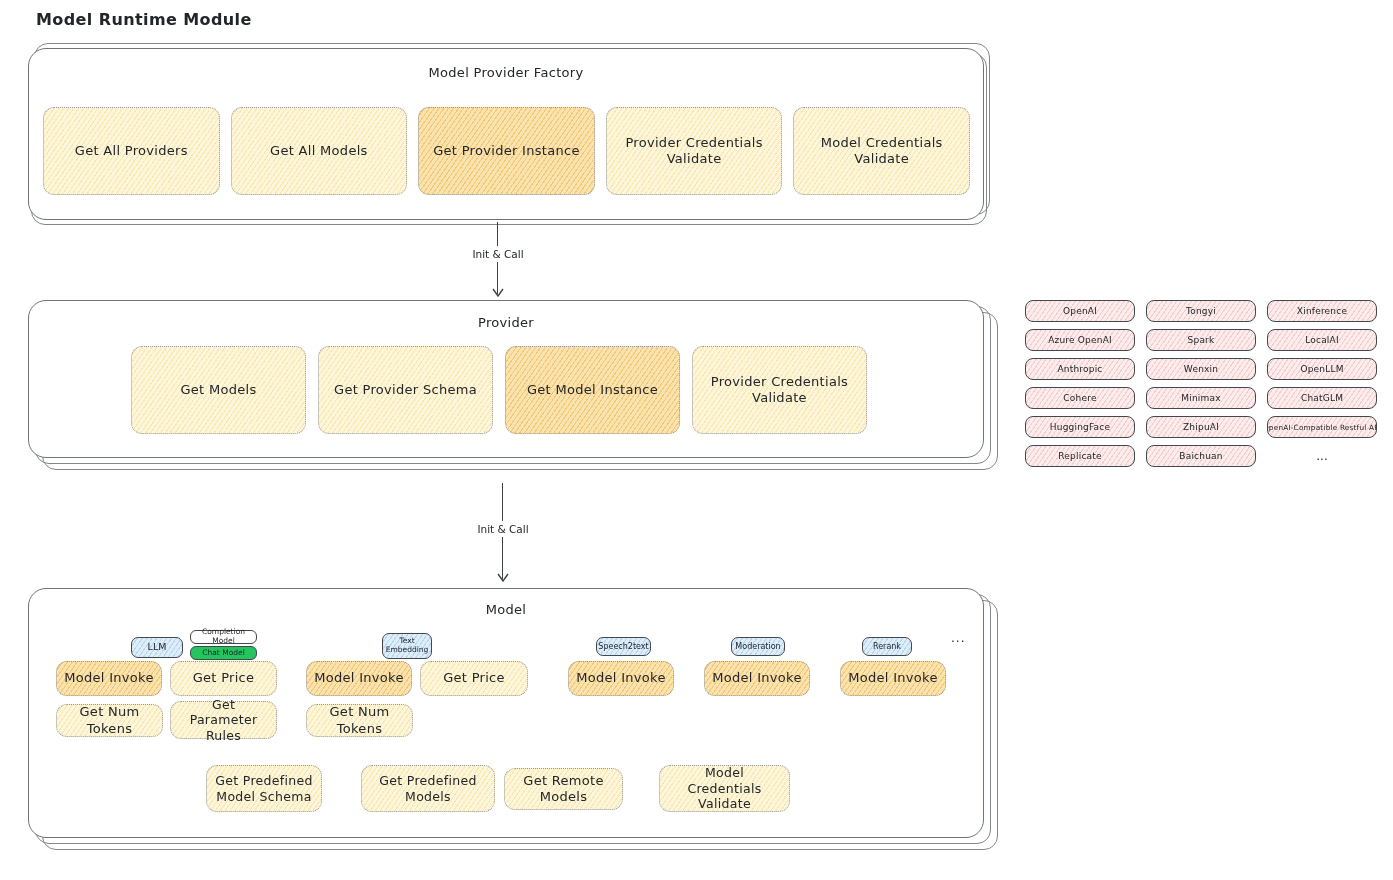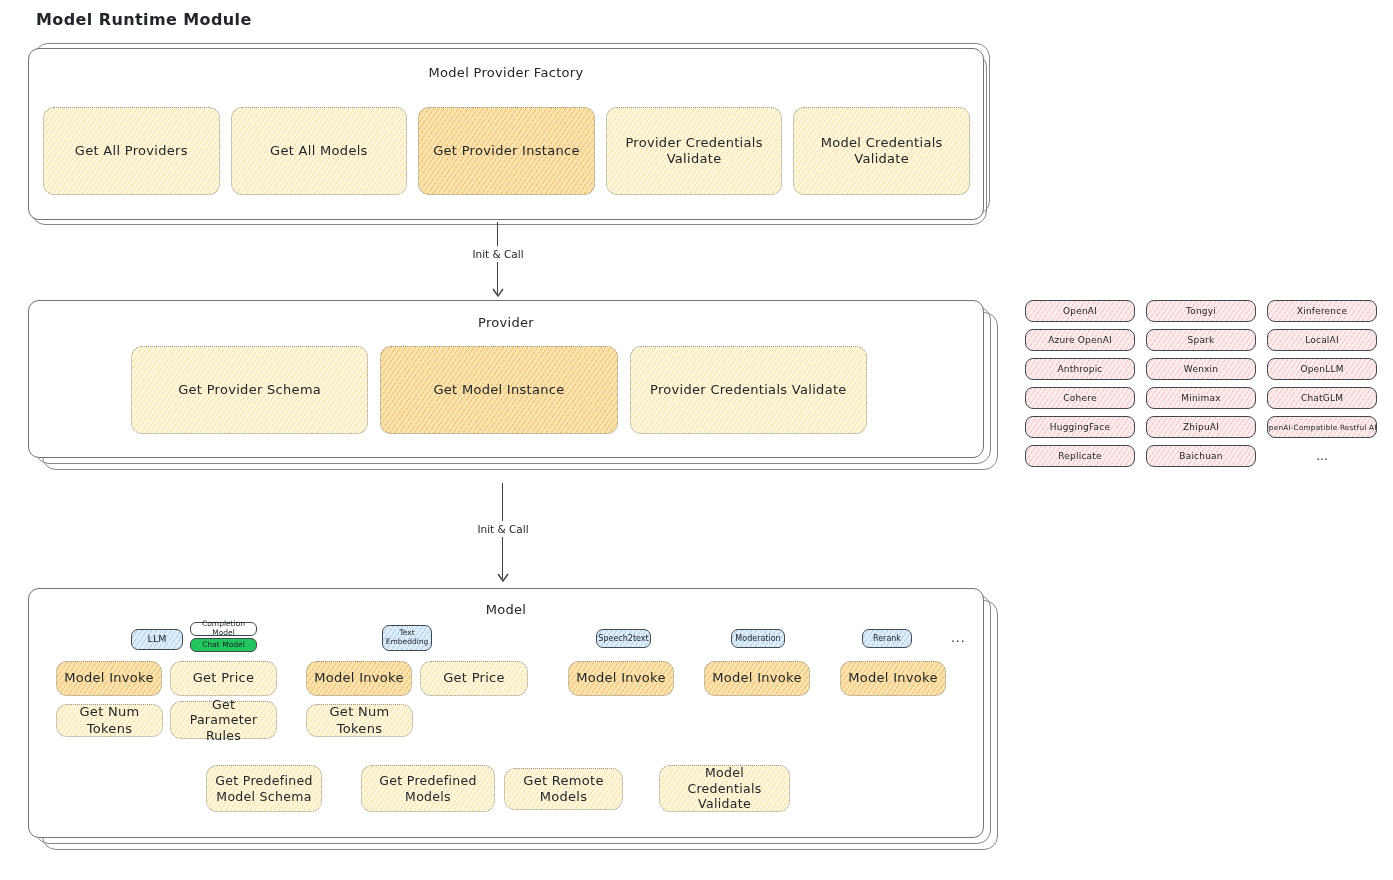--- a/index.html
+++ b/index.html
@@ -4,21 +4,21 @@
 <style>
   * { box-sizing: border-box; margin: 0; padding: 0; }
   body { background:#fff; font-family:"DejaVu Sans", sans-serif; color:#22262a; }
   .canvas { position:relative; width:1393px; height:880px; background:#ffffff; overflow:hidden; }
 
   .page-title { position:absolute; left:36px; top:10px; font-size:16px; font-weight:600; letter-spacing:.4px; }
 
   
   .stack { position:absolute; }
   .ghost { position:absolute; inset:0; border:1.4px solid #82878c; border-radius:14px; background:transparent; }
-  .front { position:absolute; inset:0; border:1.4px solid #6f7479; border-radius:11px; background:#fff; z-index:1; }
+  .front { position:absolute; inset:0; border:1.4px solid #6f7479; border-radius:18px; background:#fff; z-index:1; }
   .section-title { position:absolute; left:0; right:0; text-align:center; font-size:13px; letter-spacing:.3px; }
 
   
   .fill-cream {
     background-color:#fdf6da;
     background-image:repeating-linear-gradient(125deg, rgba(240,205,110,.38) 0 1px, transparent 1px 4px);
   }
   .fill-orange {
     background-color:#fae3ae;
     background-image:repeating-linear-gradient(125deg, rgba(235,170,60,.5) 0 1px, transparent 1px 4px);
@@ -56,21 +56,21 @@
     display:flex; align-items:center; justify-content:center;
     font-size:9px; letter-spacing:.2px; white-space:nowrap; overflow:hidden;
   }
   .chip.small-text { font-size:7.3px; }
   .chip-more { display:flex; align-items:center; justify-content:center; font-size:12px; }
 
   
   .tag {
     position:absolute; border:1.3px solid #43484e; border-radius:7px;
     display:flex; align-items:center; justify-content:center; text-align:center;
-    font-size:8px; line-height:1.15; padding:1px 3px;
+    font-size:8px; line-height:1.15; padding:1px 3px;margin-top:8px;
   }
   .tag.white { background:#fff; border-radius:6px; font-size:7.5px; border-width:1.1px; }
   .tag.lightblue { background:#22c55e; }
   .more-dots { position:absolute; font-size:12px; letter-spacing:1px; }
 
   .abs { position:absolute; }
 </style>
 </head>
 <body>
 
@@ -100,20 +100,21 @@
       </svg>
     <div class="arrow-label" style="top:24px;">Init &amp; Call</div>
   </div>
 
   <div class="stack" style="left:28px; top:300px; width:956px; height:158px;">
     <div class="ghost" style="transform:translate(14px,12px);"></div>
     <div class="ghost" style="transform:translate(7px,6px);"></div>
     <div class="front">
       <div class="section-title" style="top:14px;">Provider</div>
       <div class="ops-row" style="left:102px; top:45px; width:736px; height:88px; gap:12px;">
+        <div class="op-box fill-cream">Get Models</div>
         <div class="op-box fill-cream">Get Provider Schema</div>
         <div class="op-box fill-orange">Get Model Instance</div>
         <div class="op-box fill-cream">Provider Credentials Validate</div>
       </div>
     </div>
   </div>
 
   <div class="chip-grid" style="left:1025px; top:300px;">
     <div class="chip fill-pink">OpenAI</div>
     <div class="chip fill-pink">Tongyi</div>

